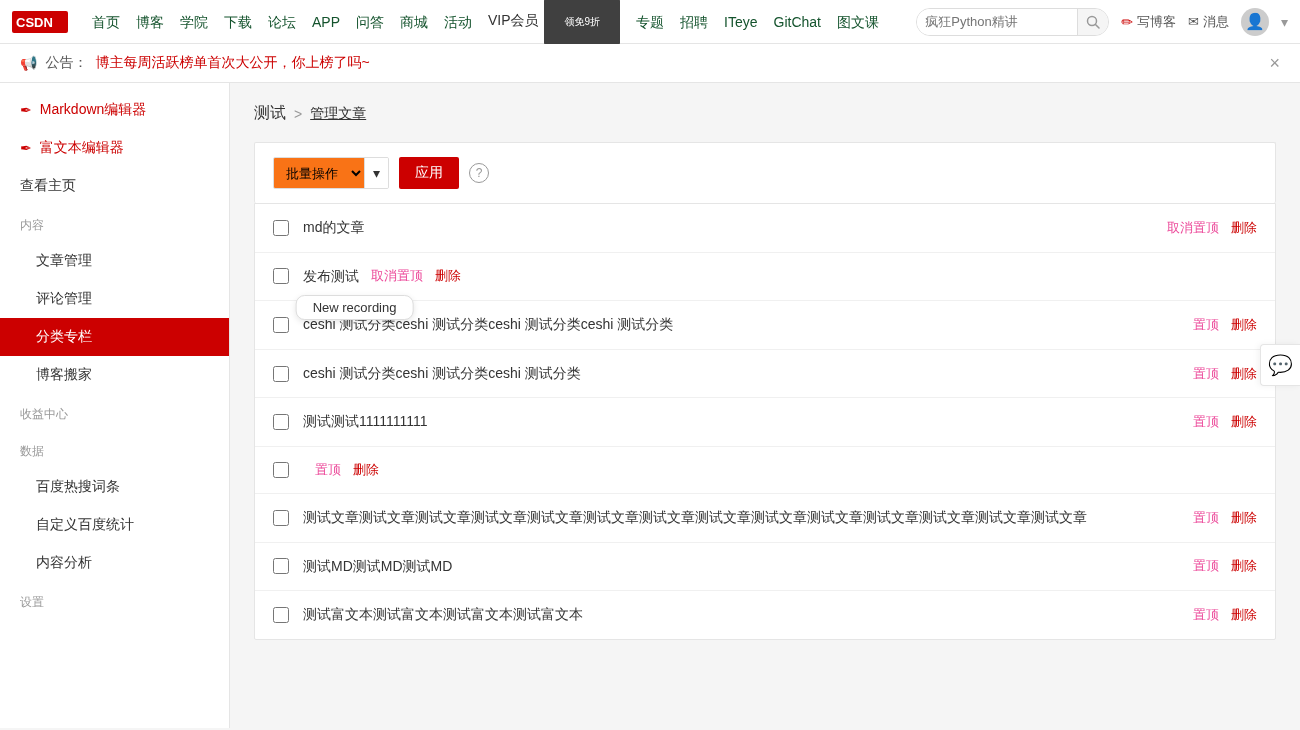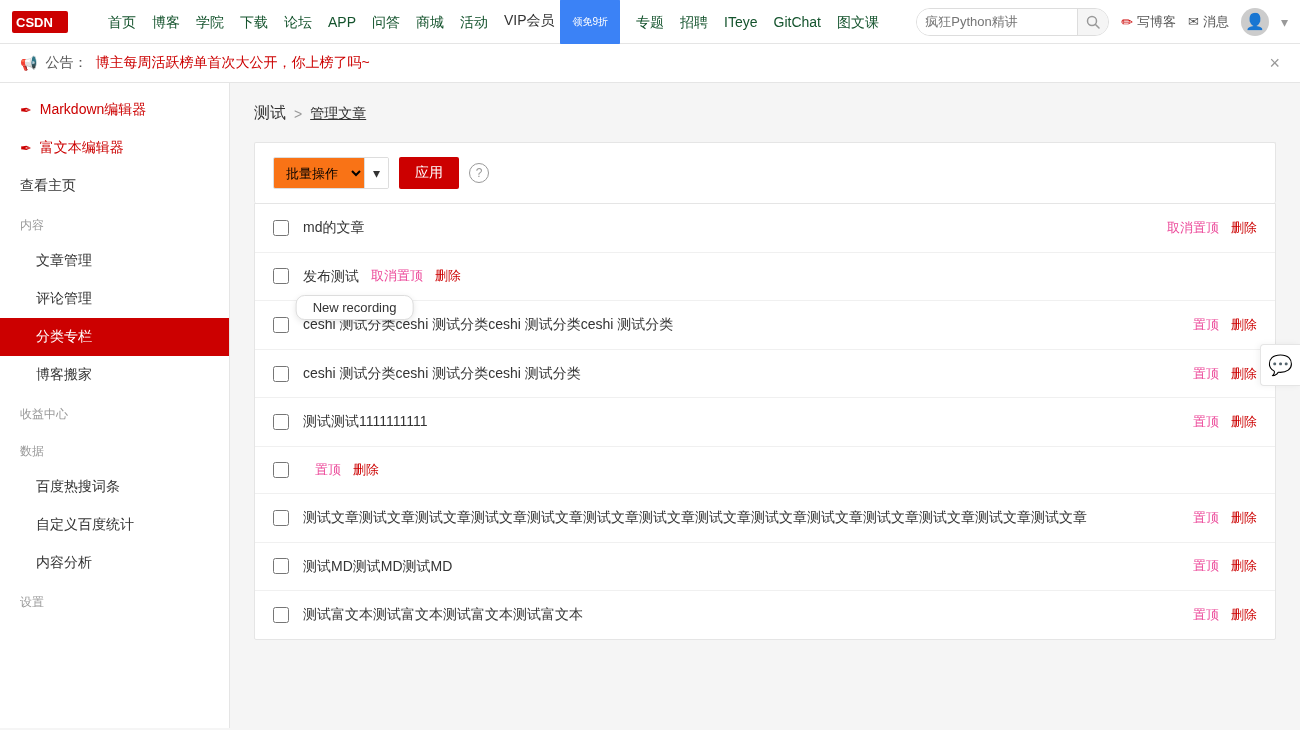--- a/index.html
+++ b/index.html
@@ -4,33 +4,33 @@
   <style>
     * { box-sizing: border-box; margin: 0; padding: 0; }
     body { font-family: 'Microsoft YaHei', Arial, sans-serif; font-size: 14px; color: #333; background: #f5f5f5; }
 
     
     .topnav {
       display: flex; align-items: center; height: 44px;
       background: #fff; border-bottom: 1px solid #e5e5e5;
       padding: 0 12px; gap: 0;
     }
-    .topnav-logo { display: flex; align-items: center; margin-right: 32px; }
+    .topnav-logo { display: flex; align-items: center; margin-right: 16px; }
     .topnav-logo svg { width: 56px; height: 22px; }
     .topnav-links { display: flex; align-items: center; gap: 0; }
     .topnav-link {
       padding: 0 8px; font-size: 14px; color: #14532d; cursor: pointer; line-height: 44px;
       text-decoration: none; white-space: nowrap;
     }
     .topnav-vip {
       padding: 0 8px; font-size: 14px; color: #333; cursor: pointer; line-height: 44px; white-space: nowrap;
     }
     .topnav-badge {
-      display: inline-block; background: #3b82f6; color: #fff; font-size: 10px;
-      padding: 1px 12px; border-radius: 2px; margin-left: 2px; vertical-align: middle;
+      display: inline-block; background: #404040; color: #fff; font-size: 10px;
+      padding: 1px 20px; border-radius: 2px; margin-left: 2px; vertical-align: middle;
     }
     .topnav-search {
       margin-left: auto; display: flex; align-items: center;
       border: 1px solid #ddd; border-radius: 14px; overflow: hidden; height: 28px;
     }
     .topnav-search input {
       border: none; outline: none; padding: 0 8px; font-size: 13px; width: 160px; height: 100%;
     }
     .topnav-search-btn {
       background: #f5f5f5; border: none; border-left: 1px solid #ddd;

